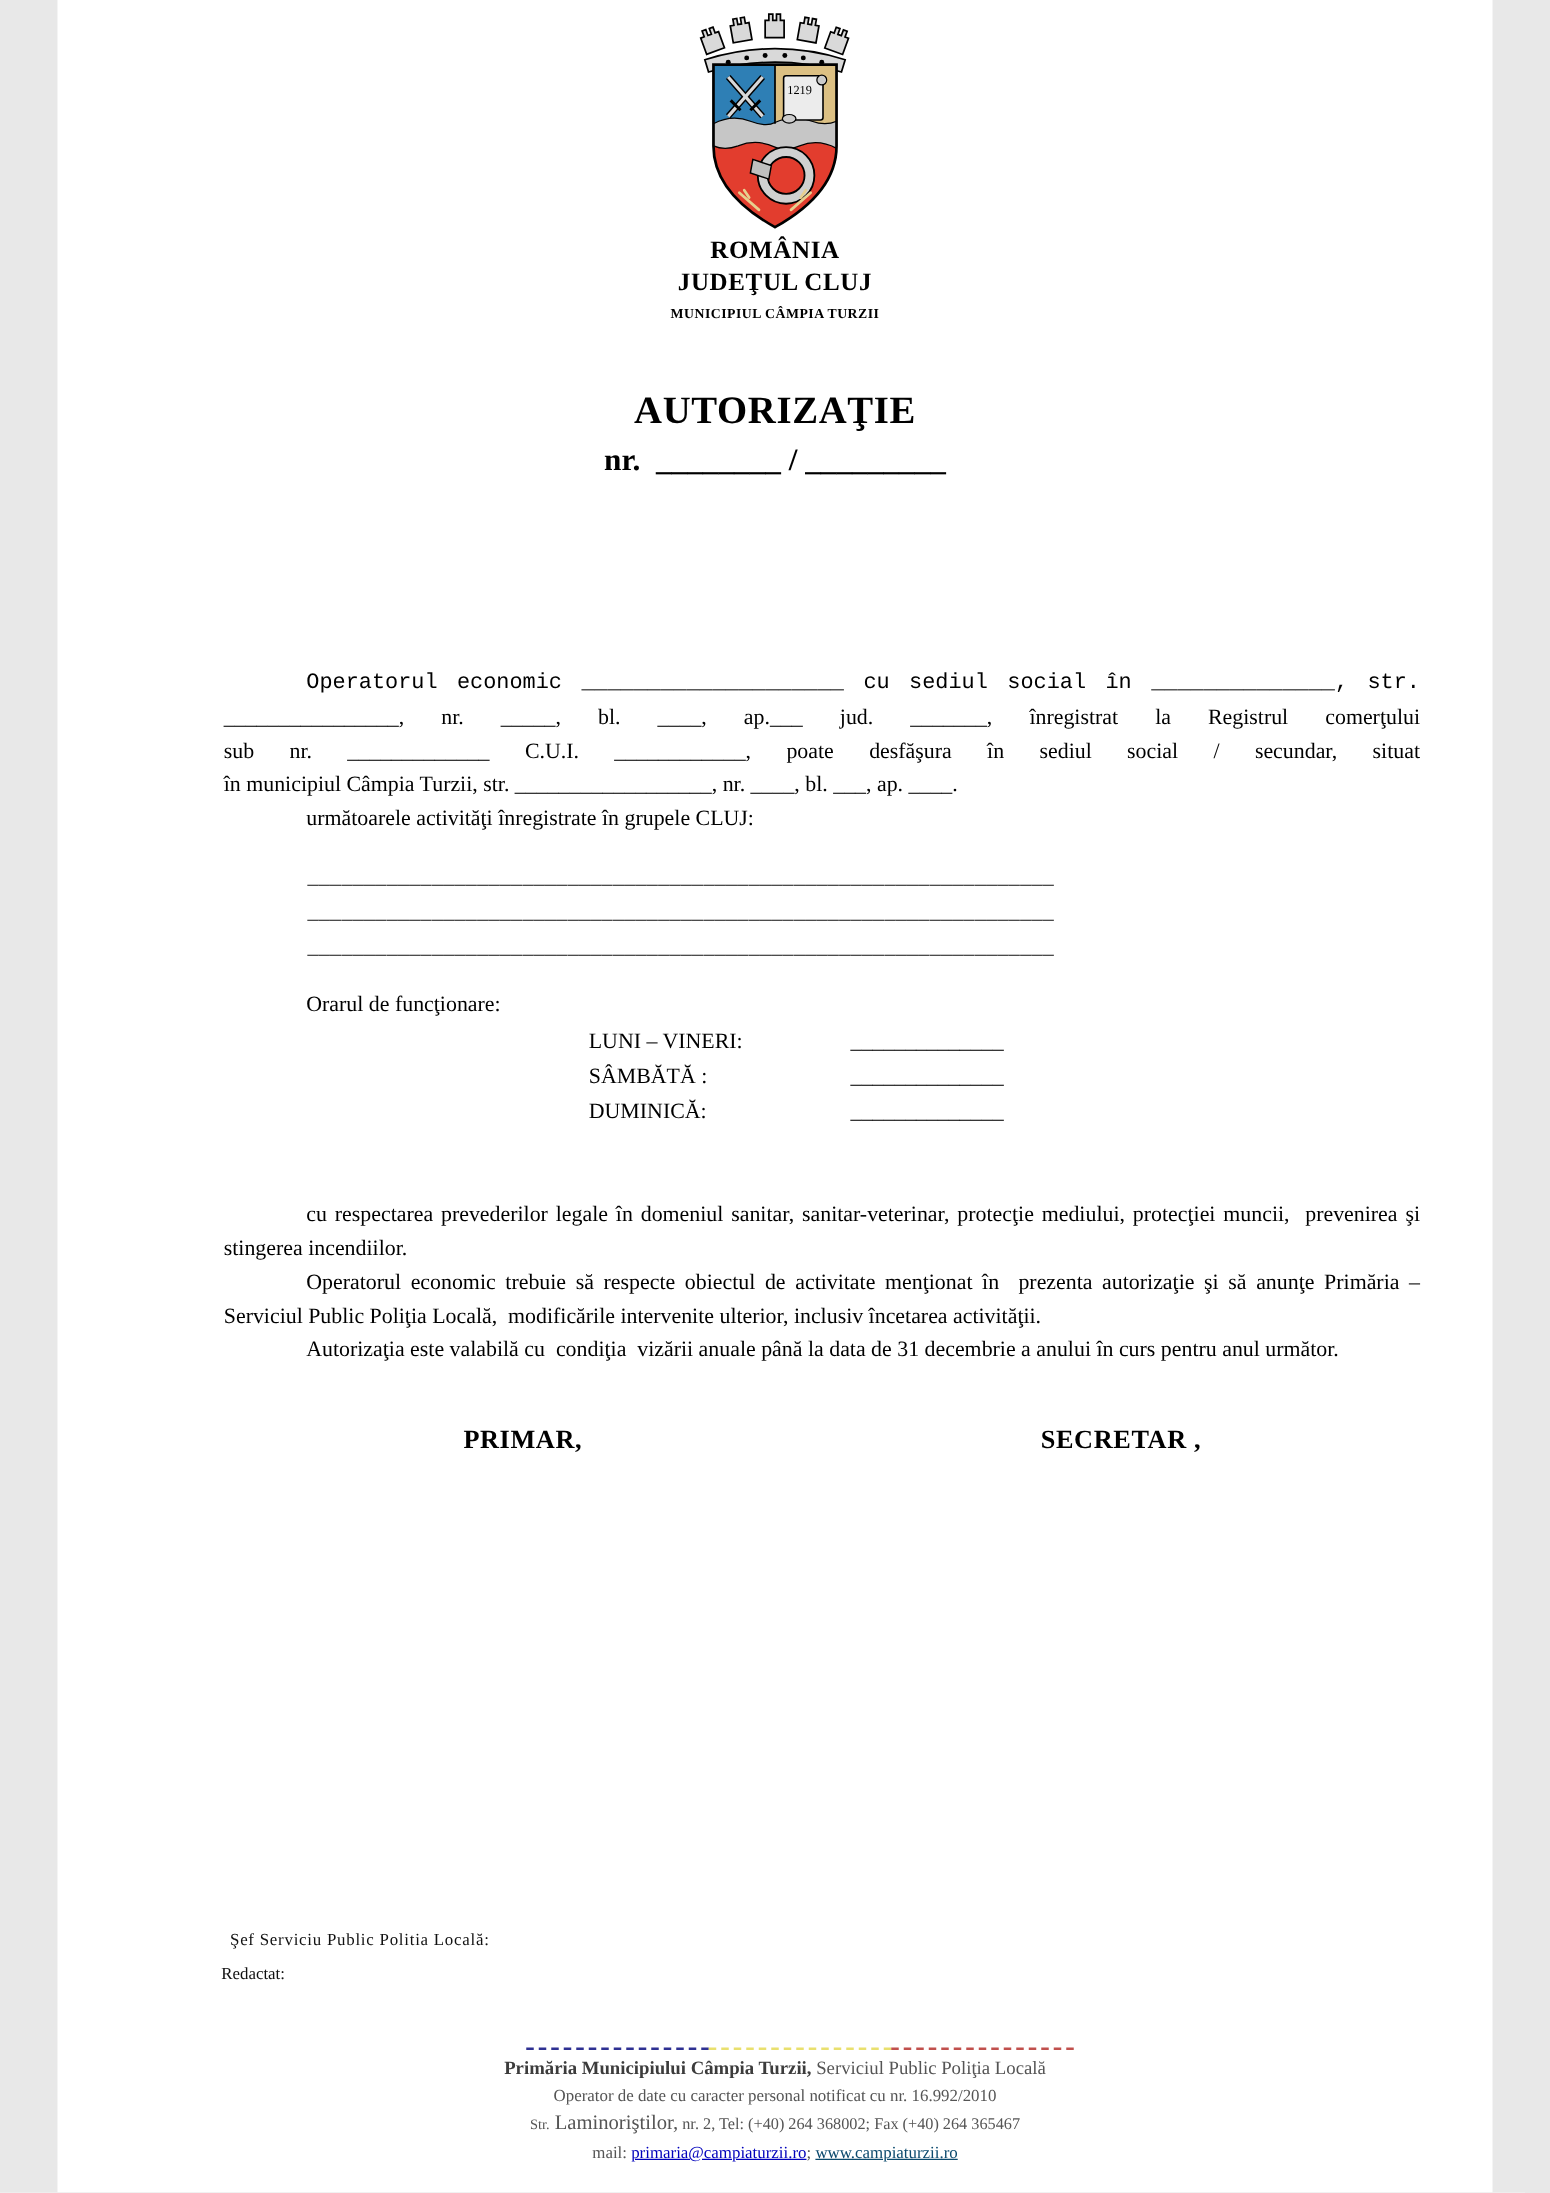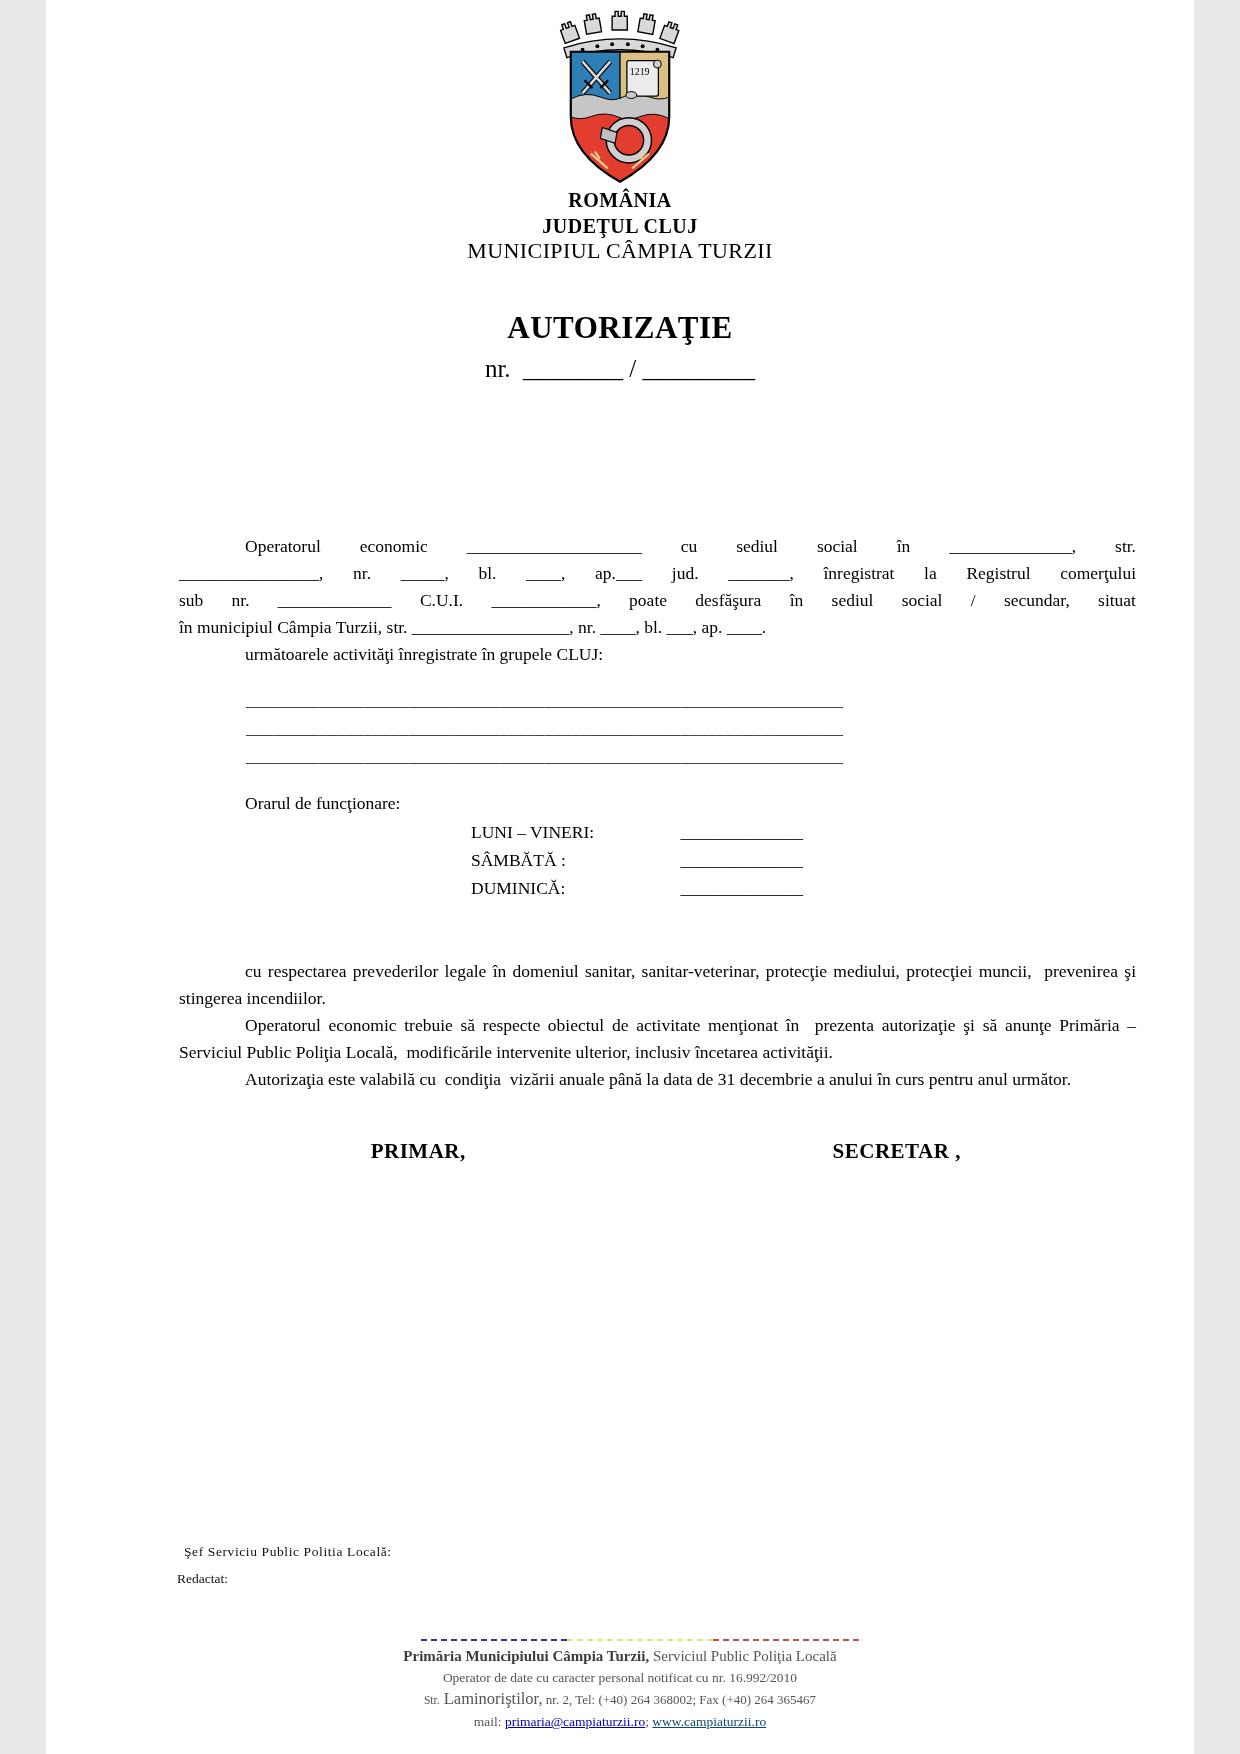--- a/index.html
+++ b/index.html
@@ -10,30 +10,30 @@
     background:#ffffff;
     font-family:"Liberation Serif", serif;
     color:#000;
     overflow:hidden;
   }
   
   .hdr{padding-top:8px;text-align:center;}
   .crest{display:block;margin:0 auto;}
   .hdr-country{font-size:20px;font-weight:bold;line-height:25px;letter-spacing:.5px;}
   .hdr-county{font-size:20px;font-weight:bold;line-height:26px;letter-spacing:.5px;}
-  .hdr-town{font-size:22px;font-weight:normal;line-height:24px;letter-spacing:.4px;}
+  .hdr-town{font-size:11px;font-weight:bold;line-height:24px;letter-spacing:.4px;}
   
   .title-block{margin-top:46px;text-align:center;}
   .title-main{font-size:31px;font-weight:bold;letter-spacing:.5px;line-height:38px;}
-  .title-nr{font-size:25px;font-weight:normal;line-height:44px;white-space:pre-wrap;}
+  .title-nr{font-size:25px;font-weight:bold;line-height:44px;white-space:pre-wrap;}
   
   .bodywrap{margin-left:133px;width:957px;font-size:17.5px;line-height:27px;}
   .p1{margin-top:142px;}
   .jline{text-align:justify;text-align-last:justify;}
-  .jline.first{text-indent:66px;}
+  .jline.first{text-indent:66px;font-family:Liberation Mono, monospace;}
   .lline{text-align:left;}
   .indent{padding-left:66px;}
   .caen{margin-top:18px;}
   .caen div{padding-left:67px;white-space:nowrap;line-height:28px;letter-spacing:.3px;color:#222;}
   .orar-label{margin-top:20px;}
   .sched{margin-top:1px;}
   .sched-row{padding-left:292px;line-height:28px;}
   .sched-day{display:inline-block;min-width:205px;}
   .sched-val{display:inline-block;}
   .paras{margin-top:56px;}

